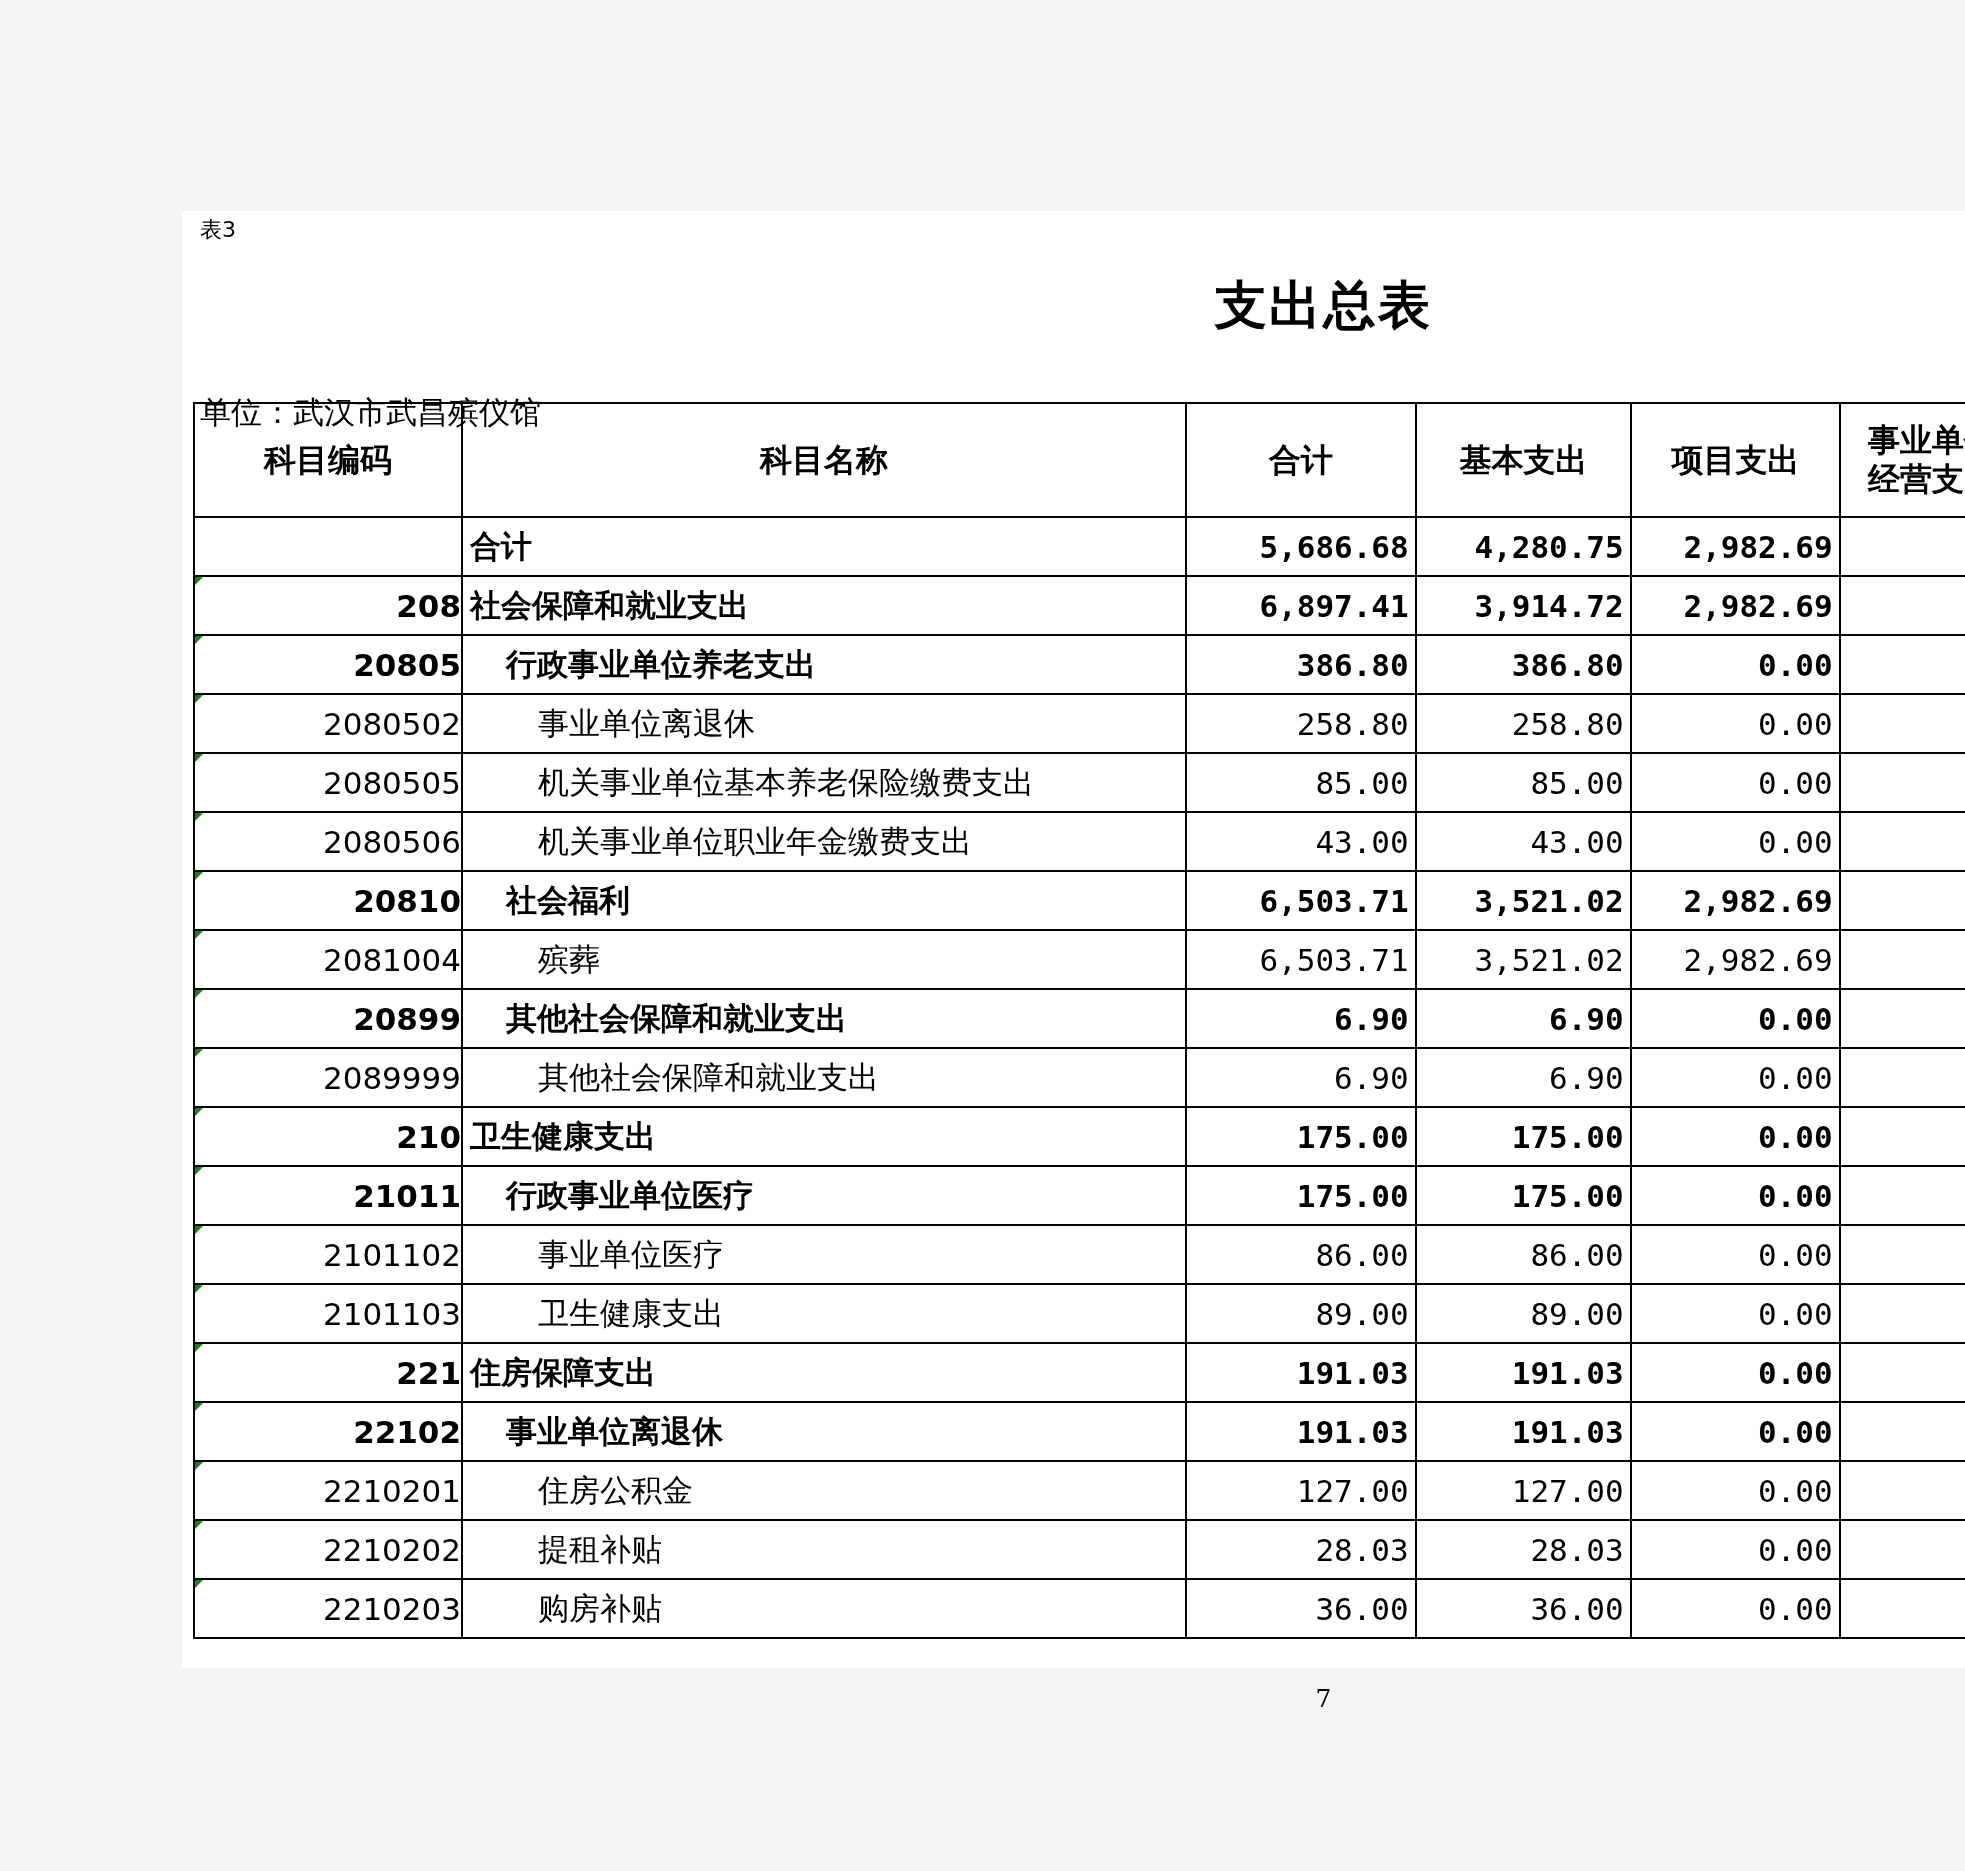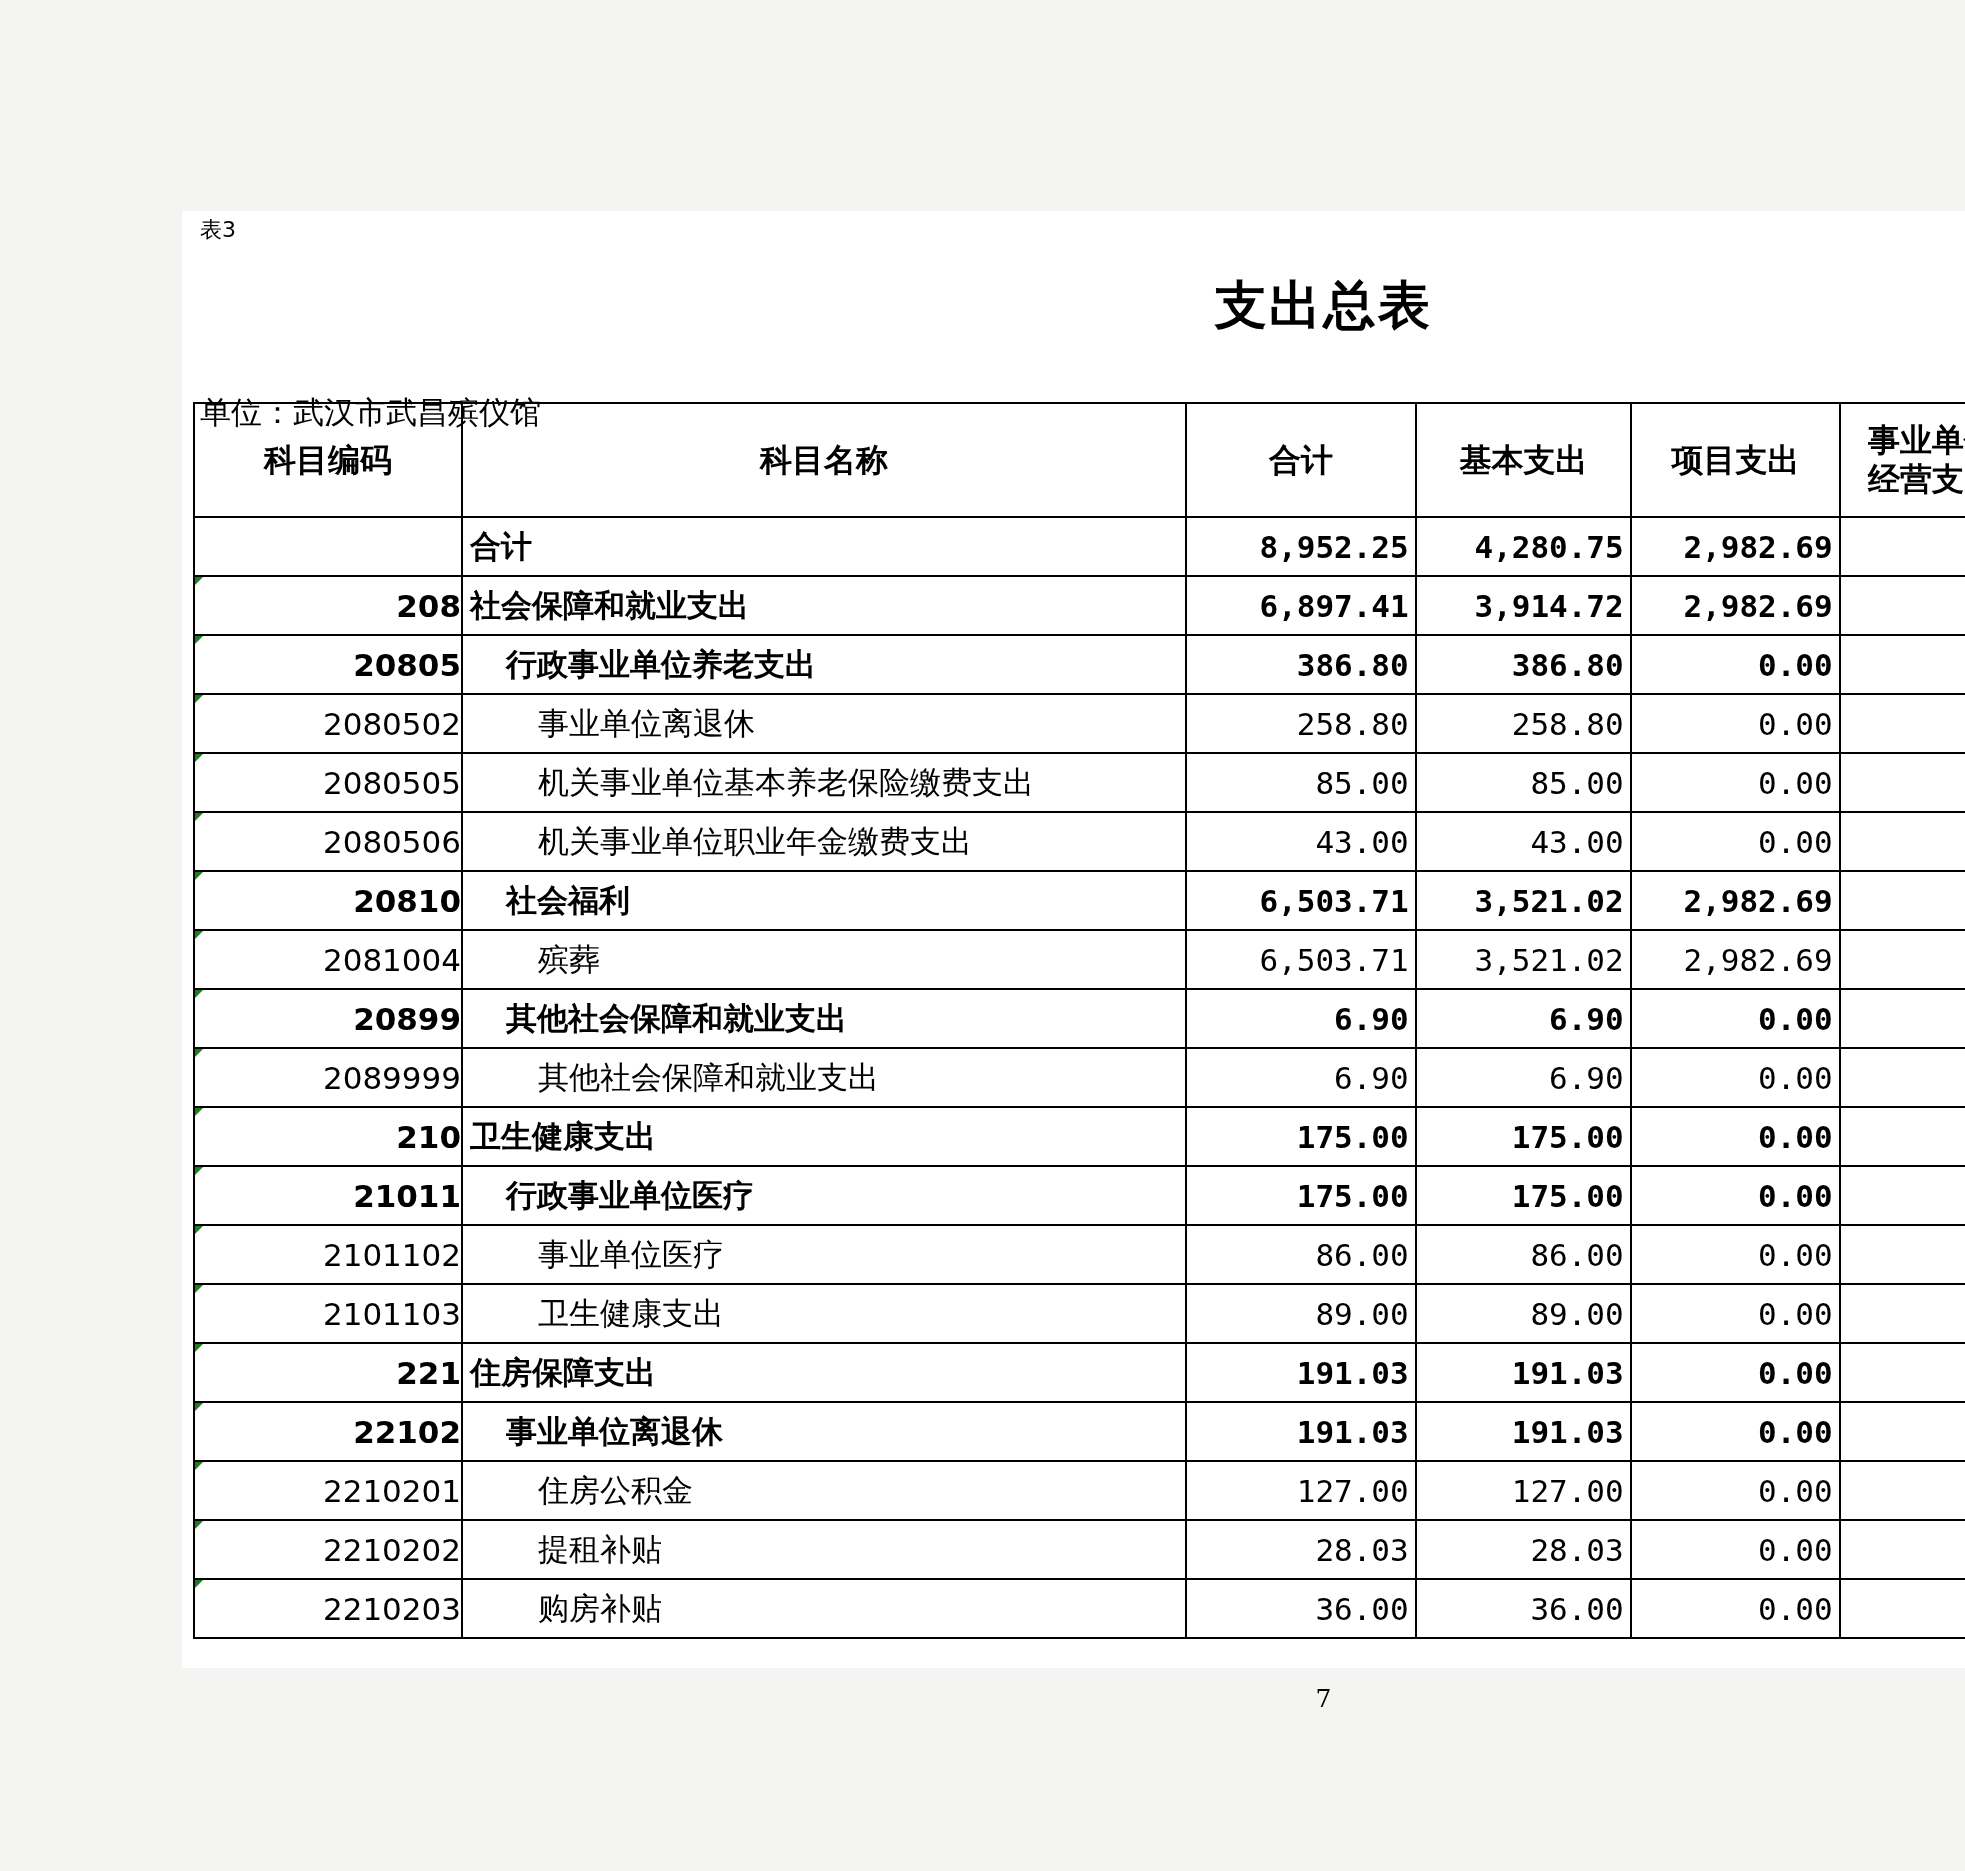--- a/index.html
+++ b/index.html
@@ -52,21 +52,21 @@
       <th>基本支出</th>
       <th>项目支出</th>
       <th>事业单位<br>经营支出</th>
 
     </tr>
   </thead>
   <tbody id="tbody">
       <tr class="l1 bold">
         <td class="code"></td>
         <td class="name">合计</td>
-        <td class="num">8,952.25</td>
+        <td class="num">5,686.68</td>
         <td class="num">4,280.75</td>
         <td class="num">2,982.69</td>
         <td class="num"></td>
       </tr>
       <tr class="l1 bold">
         <td class="code"><span class="tri"></span>208</td>
         <td class="name">社会保障和就业支出</td>
         <td class="num">6,897.41</td>
         <td class="num">3,914.72</td>
         <td class="num">2,982.69</td>

